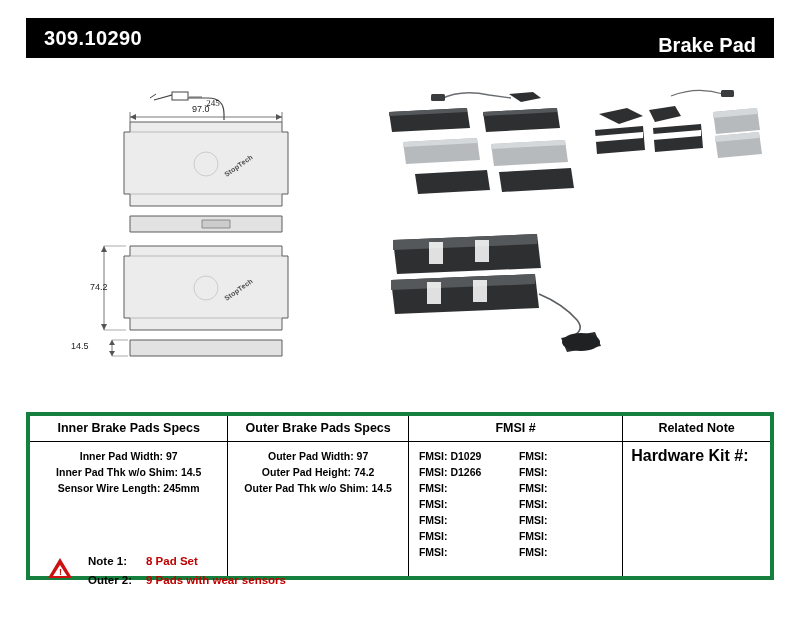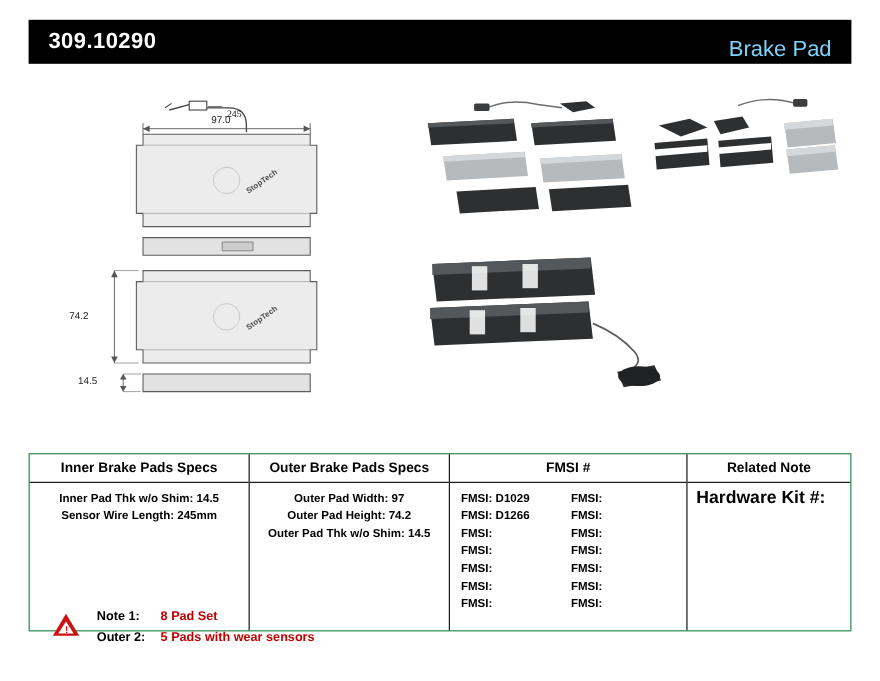--- a/index.html
+++ b/index.html
@@ -30,23 +30,23 @@
     box-sizing: border-box;
     padding: 0 18px;
   }
   .header .part-no {
     color: #ffffff;
     font-size: 20px;
     font-weight: bold;
     letter-spacing: 0.4px;
   }
   .header .title {
-    color: #7dd3fc;
+    color: #ffffff;
     font-size: 20px;
-    font-weight: normal;
+    font-weight: bold;
     margin-top: 15px;
   }
 
   
   .drawing {
     position: absolute;
     left: 26px;
     top: 64px;
     width: 748px;
     height: 330px;
@@ -83,21 +83,21 @@
     width: 403px;
     height: 330px;
   }
 
   
   .spec-table {
     position: absolute;
     left: 26px;
     top: 412px;
     width: 748px;
-    border: 1px solid #15803d;
+    border: 4px solid #15803d;
     box-sizing: border-box;
     display: flex;
   }
   .col {
     box-sizing: border-box;
     border-right: 1px solid #000000;
   }
   .col:last-child { border-right: none; }
   .col-head {
     text-align: center;
@@ -239,21 +239,21 @@
       <path d="M104 276 L256 276 L256 292 L104 292 Z" fill="#e2e2e2" stroke="#5d5d5d" stroke-width="1"></path>
 
       <path d="M86 276 L86 292" stroke="#555" stroke-width="0.8"></path>
       <path d="M86 276 L83 281 L89 281 Z" fill="#555"></path>
       <path d="M86 292 L83 287 L89 287 Z" fill="#555"></path>
       <path d="M86 276 L102 276 M86 292 L102 292" stroke="#555" stroke-width="0.5"></path>
     </svg>
 
     <div class="dim-text" style="left:178px; top:34px;font-family:Liberation Serif, serif;">.245</div>
     <div class="dim-text" style="left:166px; top:40px;">97.0</div>
-    <div class="dim-text" style="left:37px; top:218px;">74.2</div>
+    <div class="dim-text" style="left:64px; top:218px;">74.2</div>
     <div class="dim-text" style="left:45px; top:277px;">14.5</div>
 
     <div class="logo-mark" style="left:196px; top:98px;">StopTech</div>
     <div class="logo-mark" style="left:196px; top:222px;">StopTech</div>
   </div>
 
   <div class="photos">
     <svg width="403" height="330" viewBox="0 0 403 330">
 
       <path d="M70 35 Q90 25 118 31 L140 34" fill="none" stroke="#6a6d70" stroke-width="1.4"></path>
@@ -304,20 +304,21 @@
       <ellipse cx="210" cy="278" rx="19" ry="9" fill="#1f2123"></ellipse>
     </svg>
   </div>
 </div>
 
 <div class="spec-table">
 
   <div class="col col-inner">
     <div class="col-head">Inner Brake Pads Specs</div>
     <div class="col-body">
+      <div class="spec-line">Inner Pad Width: 97</div>
       <div class="spec-line">Inner Pad Thk w/o Shim: 14.5</div>
       <div class="spec-line">Sensor Wire Length: 245mm</div>
     </div>
   </div>
 
   <div class="col col-outer">
     <div class="col-head">Outer Brake Pads Specs</div>
     <div class="col-body">
       <div class="spec-line">Outer Pad Width: 97</div>
       <div class="spec-line">Outer Pad Height: 74.2</div>
@@ -365,16 +366,16 @@
     <div class="tri-in"></div>
     <div class="bang">!</div>
   </div>
   <div class="notes-text">
     <div class="note-row">
       <div class="note-label">Note 1:</div>
       <div class="note-val">8 Pad Set</div>
     </div>
     <div class="note-row">
       <div class="note-label">Outer 2:</div>
-      <div class="note-val">5 Pads with wear sensors</div>
+      <div class="note-val">9 Pads with wear sensors</div>
     </div>
   </div>
 </div>
 
 </body></html>

